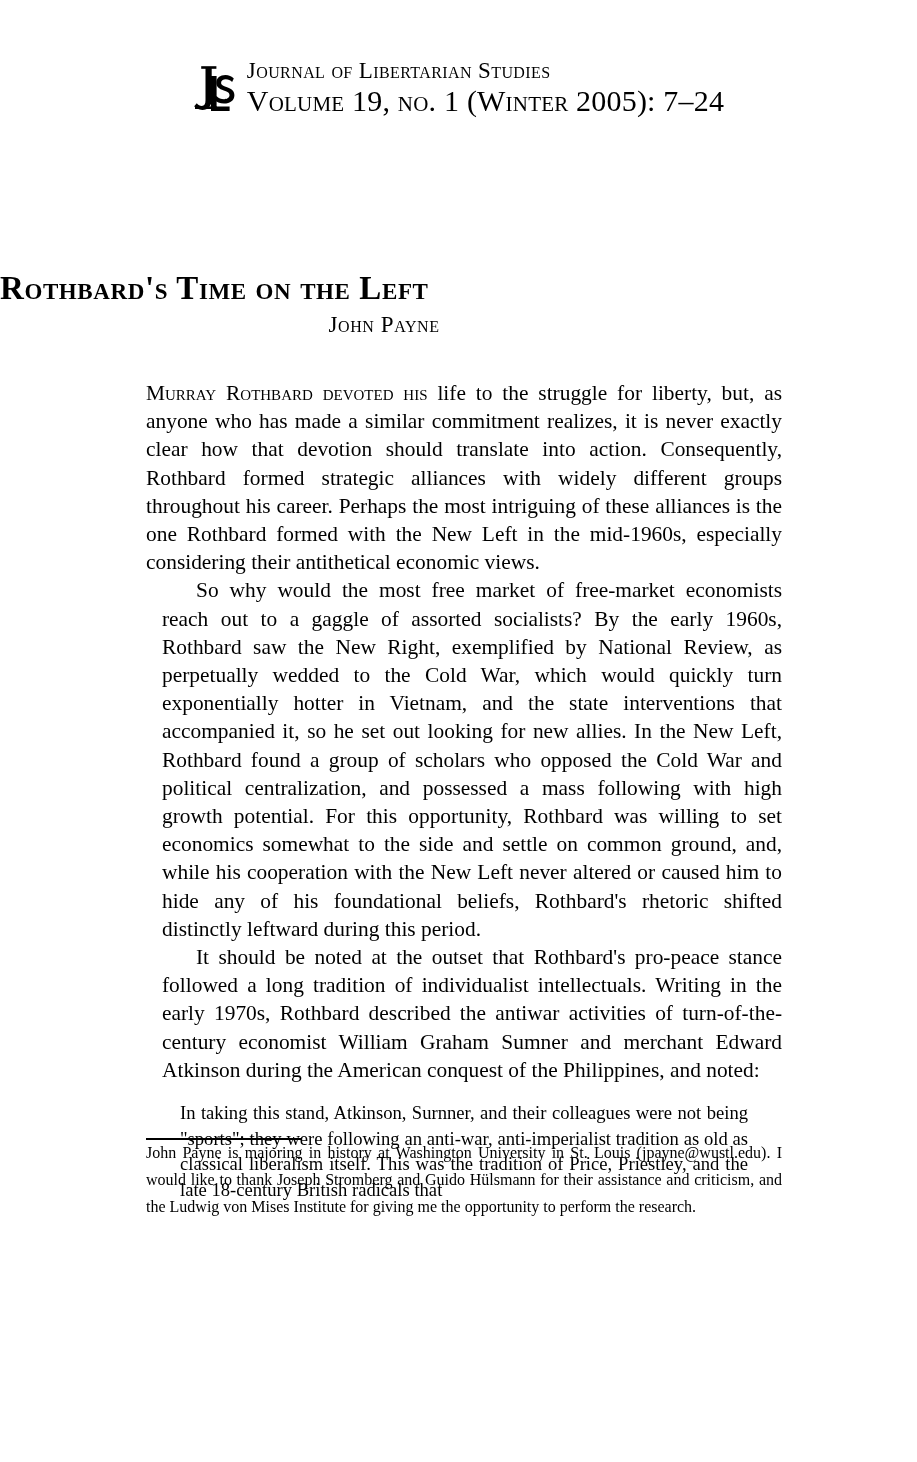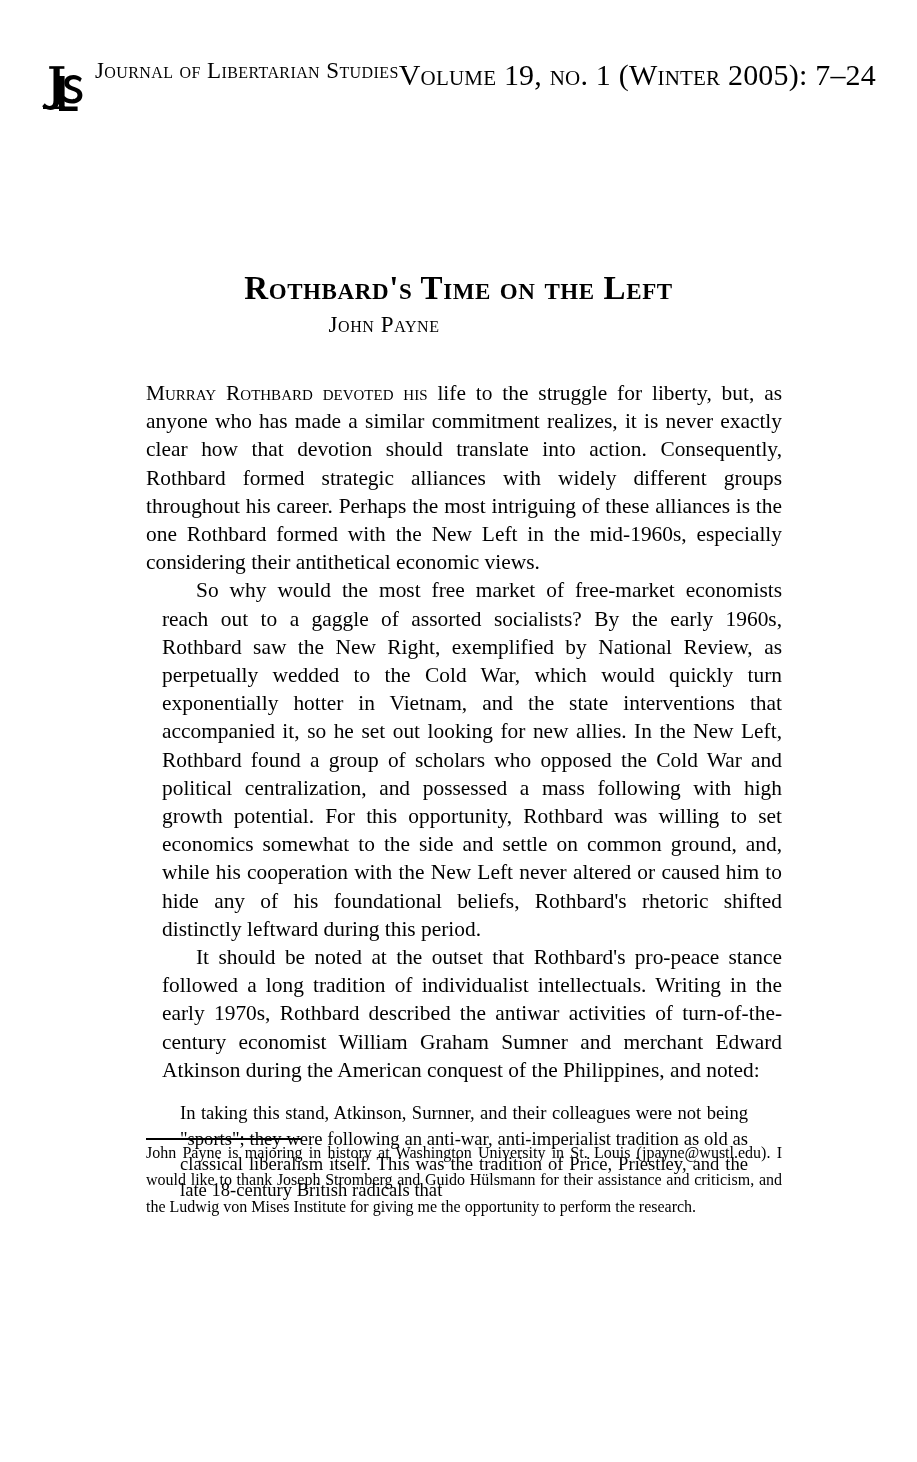--- a/index.html
+++ b/index.html
@@ -36,20 +36,21 @@
     gap: 10px;
   }
   .jls-logo {
     width: 44px;
     height: 56px;
     flex: 0 0 auto;
     margin-top: 4px;
   }
   .masthead-lines {
     display: flex;
+    flex-direction: column;
     line-height: 1.12;
   }
   .journal-title {
     font-size: 23px;
     font-variant: small-caps;
     letter-spacing: 0.4px;
     white-space: nowrap;
   }
   .journal-issue {
     font-size: 30px;
@@ -57,21 +58,21 @@
     letter-spacing: 0.2px;
     white-space: nowrap;
   }
 
   
   .article-title {
     position: absolute;
     left: 0;
     top: 248px;
     width: 917px;
-    text-align: center;
+    text-align: left;
     font-size: 33px;
     font-weight: bold;
     font-variant: small-caps;
     letter-spacing: 0.6px;
   }
   .article-author {
     position: absolute;
     left: 0;
     top: 312px;
     width: 768px;

